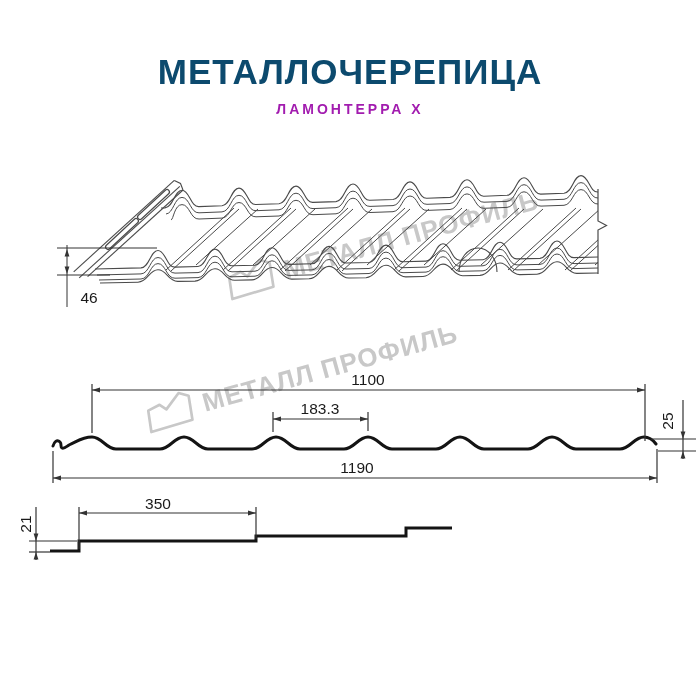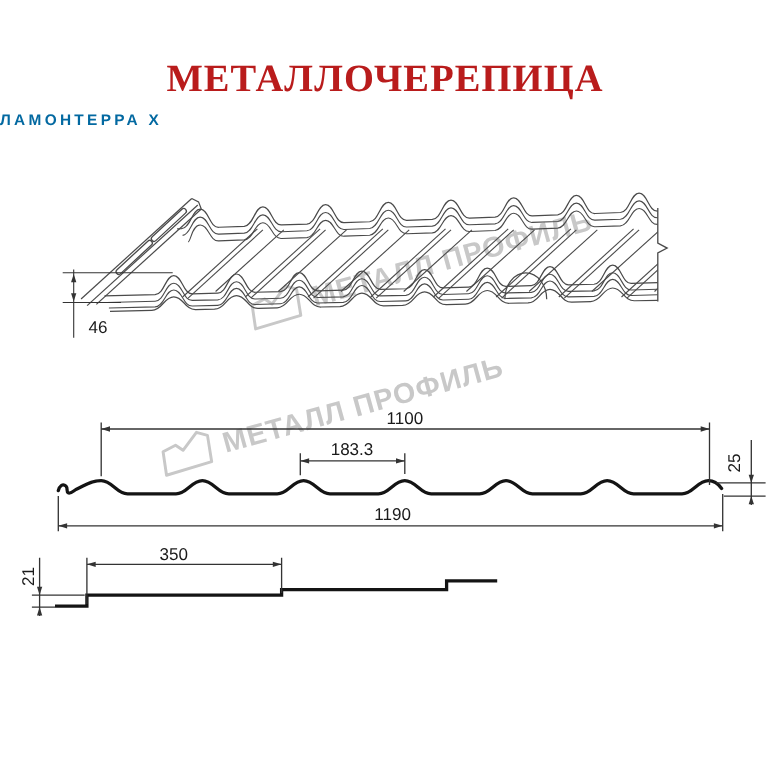--- a/index.html
+++ b/index.html
@@ -2,25 +2,25 @@
 <html><head>
 <meta charset="utf-8">
 <style>
   html,body{margin:0;padding:0;}
   body{
     width:700px;height:700px;position:relative;background:#ffffff;
     font-family:"Liberation Sans", sans-serif;overflow:hidden;
   }
   .title{
     position:absolute;top:52px;left:0;width:700px;text-align:center;
-    font-size:35px;font-weight:bold;letter-spacing:1px;color:#b91c1c;margin:0;font-family:Liberation Serif, serif;
+    font-size:35px;font-weight:bold;letter-spacing:1px;color:#0c4a6e;margin:0;
   }
   .subtitle{
-    position:absolute;top:101px;left:0;width:700px;
-    font-size:14px;font-weight:bold;letter-spacing:3px;color:#0369a1;margin:0;
+    position:absolute;top:101px;left:0;width:700px;text-align:center;
+    font-size:14px;font-weight:bold;letter-spacing:3px;color:#a21caf;margin:0;
   }
   .wm{
     position:absolute;display:flex;align-items:center;gap:10px;
     transform-origin:0 50%;transform:rotate(-15.5deg);
     color:#c8c8c8;font-weight:bold;font-size:26px;letter-spacing:1px;
     white-space:nowrap;z-index:0;
   }
   #wm1{left:226px;top:267px;}
   #wm2{left:145px;top:400px;}
   svg.draw{position:absolute;left:0;z-index:1;}

